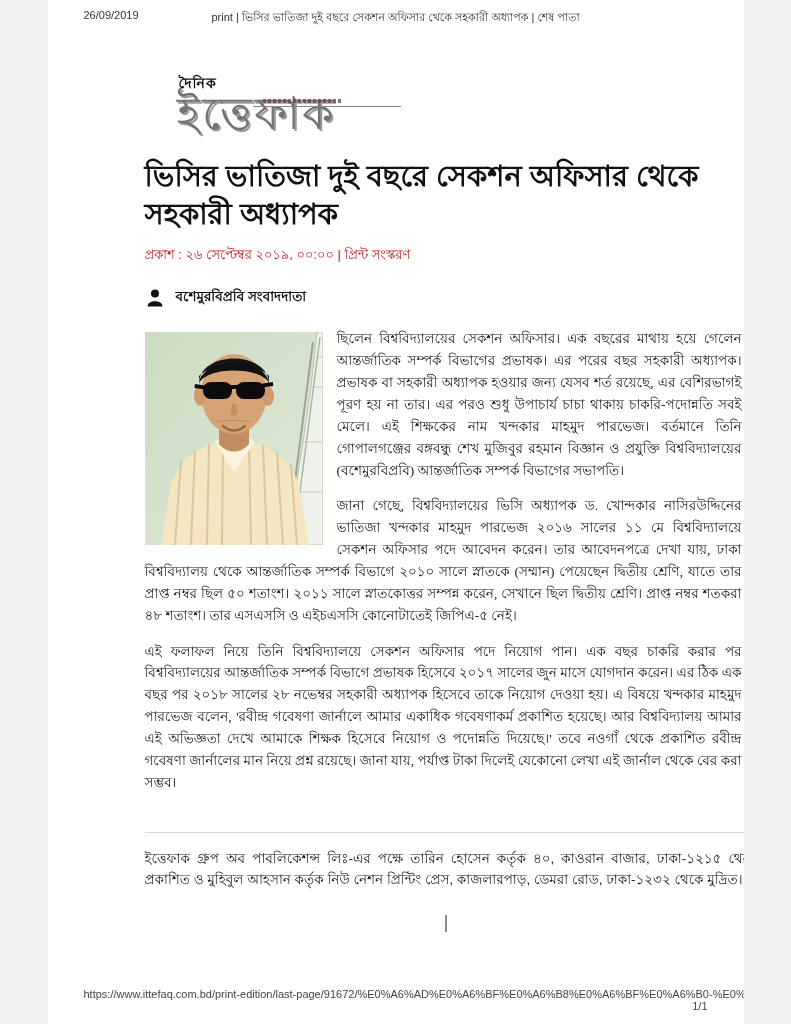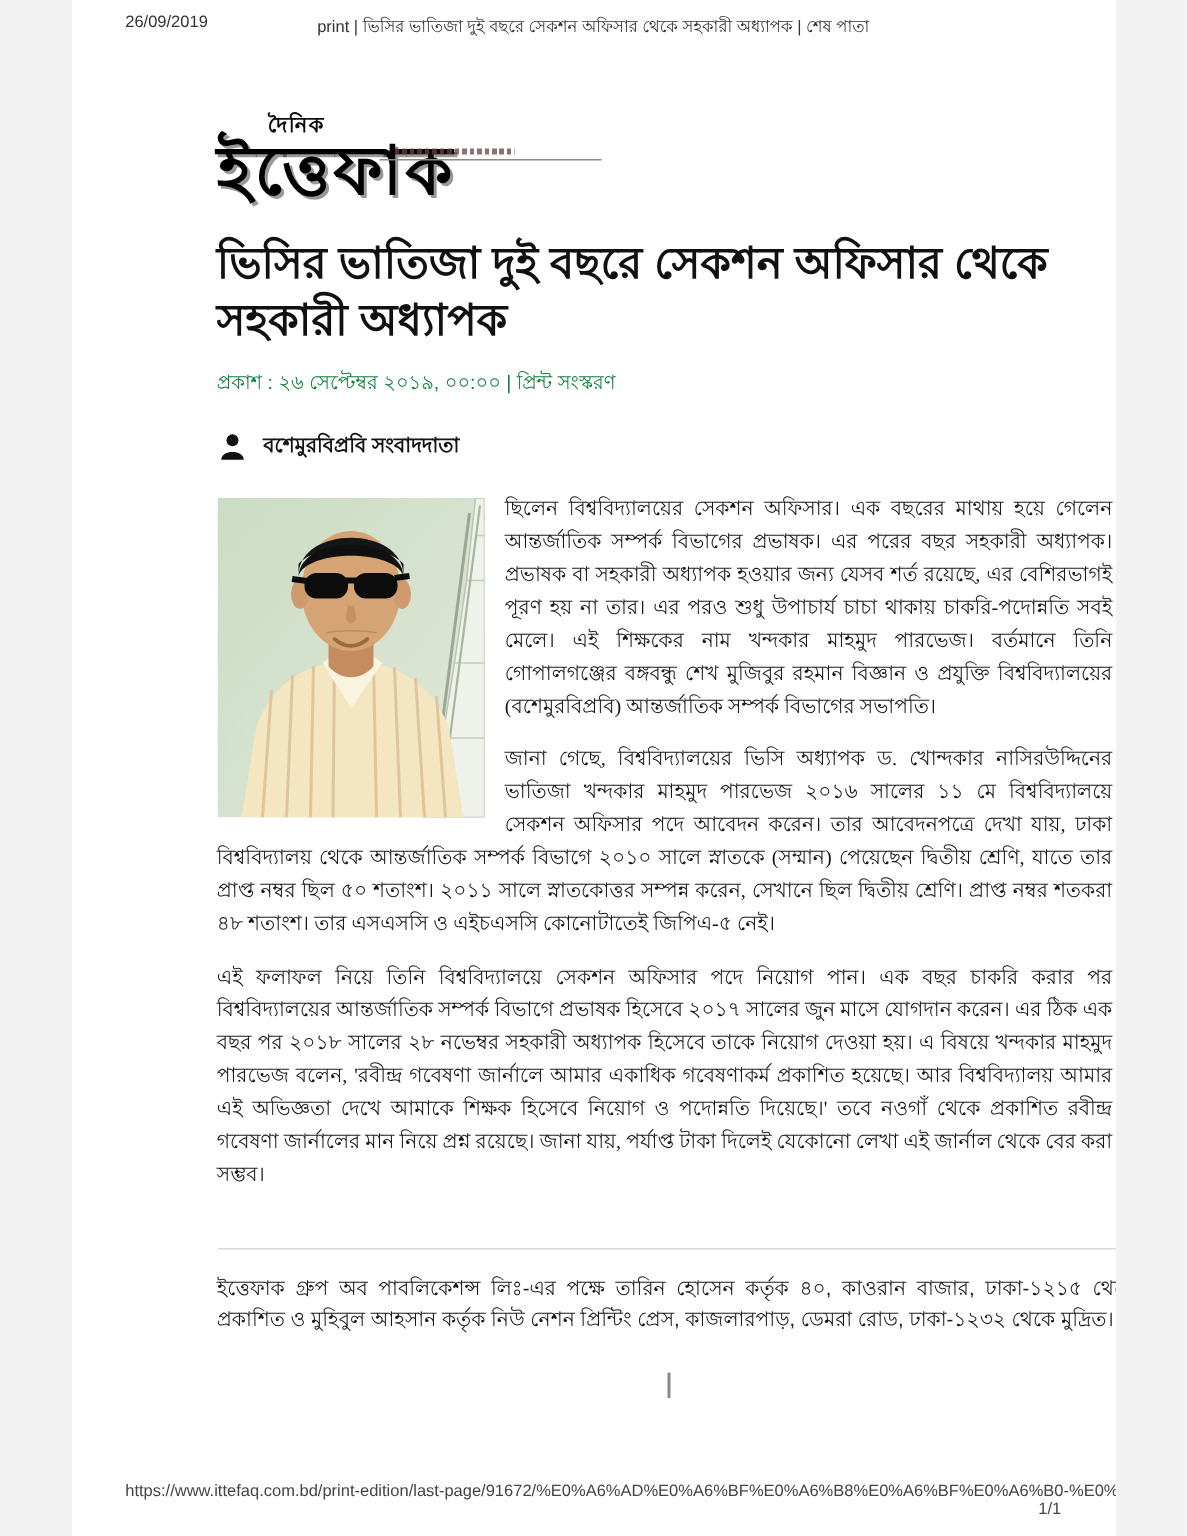--- a/index.html
+++ b/index.html
@@ -18,32 +18,33 @@
 
   .content { position:absolute; left:97px; top:58px; width:613px; }
 
   
   .masthead { position:relative; height:84px; }
   .logo-top {
     margin:14px 0 0 34px; font-size:14px; font-weight:900; letter-spacing:1px;
     font-family:"Liberation Serif","DejaVu Serif",serif; color:#0b0b0b;
   }
   .logo-main {
-    margin-top:-4px; font-size:45px; font-weight:700; letter-spacing:2px; line-height:1;
-    font-family:"Liberation Serif","DejaVu Serif",serif; color:#000000;
+    margin-top:-4px; font-size:45px; font-weight:400; letter-spacing:2px; line-height:1;
+    font-family:"Liberation Serif","DejaVu Serif",serif; color:#737373;
     text-shadow:2px 2px 0 rgba(0,0,0,0.4);
+    margin-left:32px;
   }
   .logo-fineprint {
     position:absolute; left:118px; top:27px; width:80px; height:4px; opacity:.75;
     background:repeating-linear-gradient(90deg,#6b3f3f 0 3px,transparent 3px 5px);
   }
   .logo-underline { position:absolute; left:108px; top:34px; width:148px; border-top:1px solid #8a8a8a; }
 
   .headline { margin:2px 0 0 0; font-size:29px; font-weight:700; line-height:1.3; color:#111; }
-  .meta { margin-top:12px; font-size:13px; color:#15803d; }
+  .meta { margin-top:12px; font-size:13px; color:#b91c1c; }
   .byline { display:flex; align-items:center; gap:11px; margin-top:20px; font-size:13.5px; font-weight:700; color:#141414; }
   .byline-icon svg { display:block; }
 
   .article-body { margin-top:19px; font-size:13.5px; line-height:1.62; text-align:justify; color:#191919; }
   .article-body p { margin:0 16px 14px 0;font-family:Liberation Serif, serif; }
   .photo { float:left; width:178px; height:213px; margin:4px 14px 4px 0; }
   .photo svg { display:block; }
   .clear { clear:both; }
 
   .rule { border:none; border-top:1px solid #d8d8d8; margin:24px 0 15px 0; }

